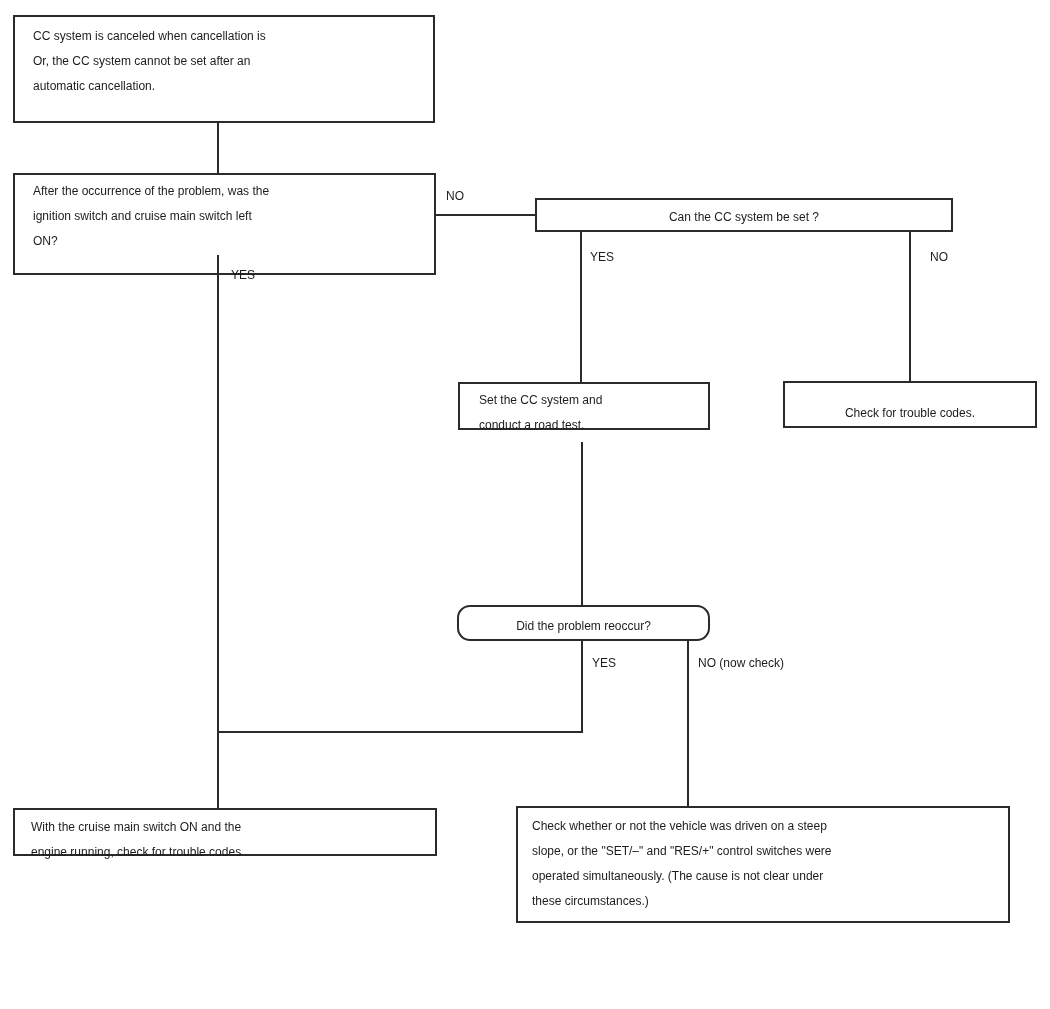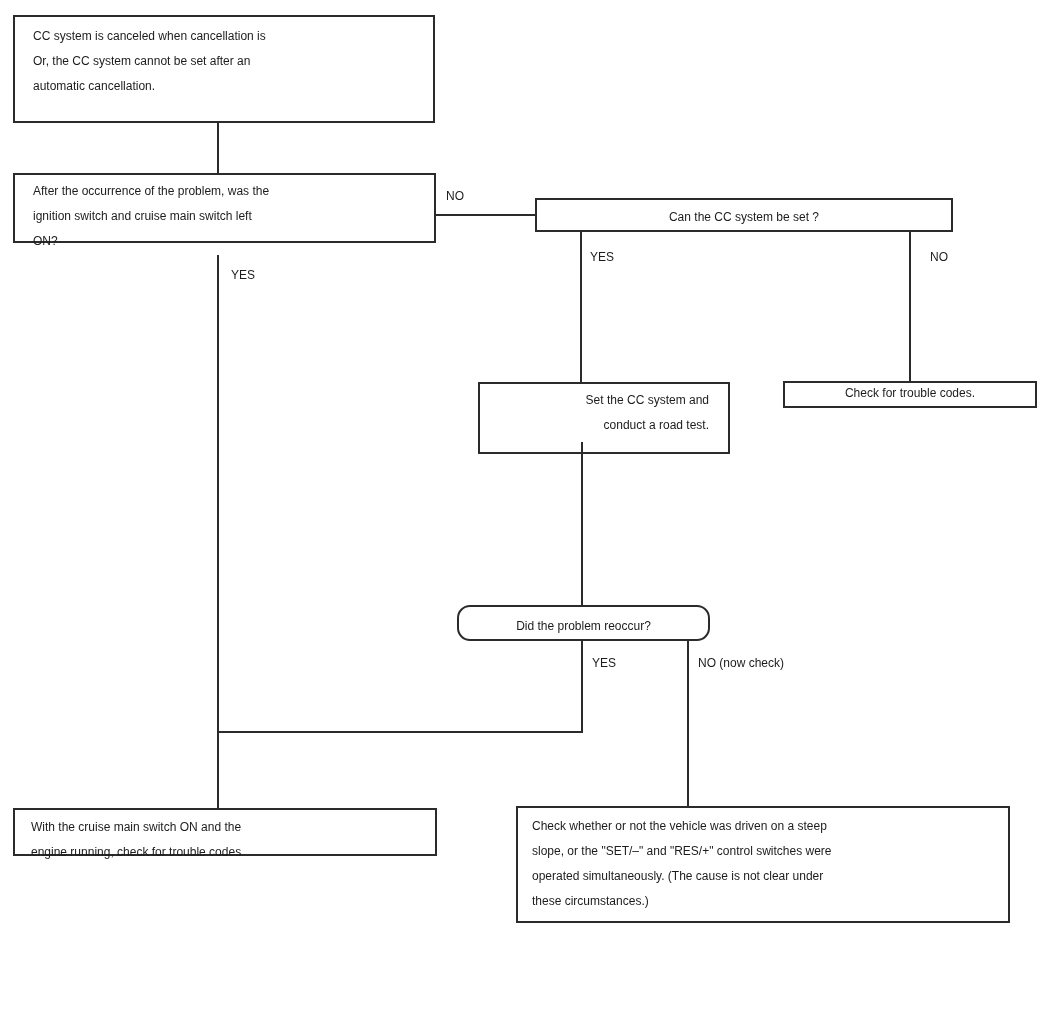--- a/index.html
+++ b/index.html
@@ -44,24 +44,24 @@
   .legend {
     position: absolute;
     left: 20px;
     top: 936px;
     line-height: 24px;
   }
   .legend .tline { display: block; }
 
   
   #n-symptom       { left: 13px;  top: 15px;  width: 422px; height: 108px; padding: 7px 18px; }
-  #n-q-ignition    { left: 13px;  top: 173px; width: 423px; height: 70px;  padding: 4px 18px; }
+  #n-q-ignition    { left: 13px;  top: 173px; width: 423px; height: 102px;  padding: 4px 18px; }
   #n-q-can-set     { left: 535px; top: 198px; width: 418px; height: 34px; }
-  #n-set-road-test { left: 478px; top: 382px; width: 252px; height: 72px;  padding: 4px 19px; text-align: right; }
-  #n-check-codes   { left: 783px; top: 381px; width: 254px; height: 27px; }
+  #n-set-road-test { left: 458px; top: 382px; width: 252px; height: 48px;  padding: 4px 19px; }
+  #n-check-codes   { left: 783px; top: 381px; width: 254px; height: 47px; }
   #n-q-reoccur     { left: 457px; top: 605px; width: 253px; height: 36px; border-radius: 13px; }
   #n-with-cruise   { left: 13px;  top: 808px; width: 424px; height: 48px;  padding: 5px 16px; }
   #n-steep-slope   { left: 516px; top: 806px; width: 494px; height: 117px; padding: 6px 14px; }
 
   
   #c-symptom-down   { left: 217px; top: 123px; width: 2px;   height: 50px; }
   #c-no-ignition    { left: 436px; top: 214px; width: 99px;  height: 2px; }
   #c-yes-ignition   { left: 217px; top: 255px; width: 2px;   height: 553px; }
   #c-yes-can-set    { left: 580px; top: 232px; width: 2px;   height: 150px; }
   #c-no-can-set     { left: 909px; top: 232px; width: 2px;   height: 149px; }

